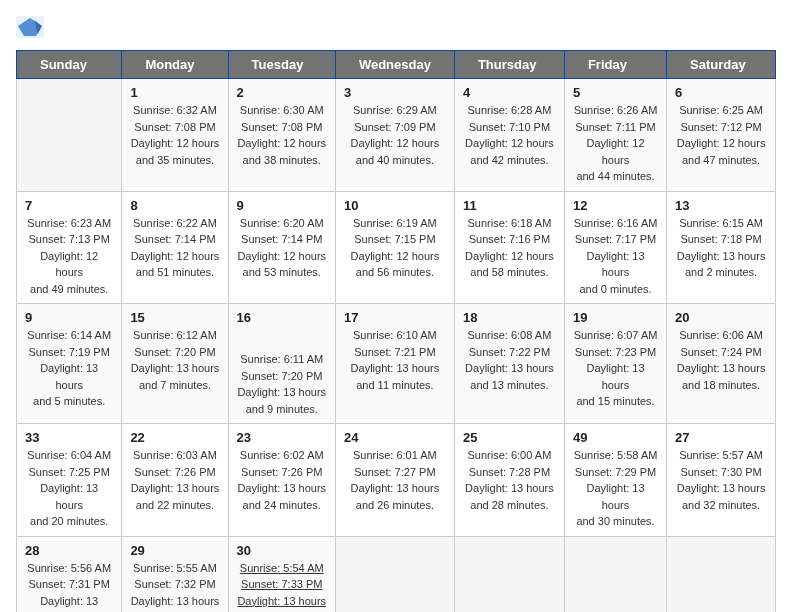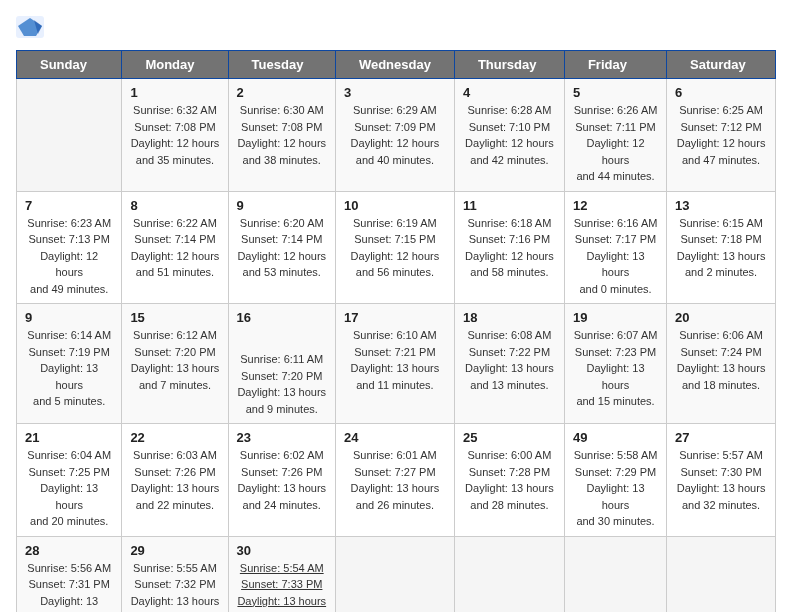--- a/index.html
+++ b/index.html
@@ -255,21 +255,21 @@
         <td>
           <span class="day-number">20</span>
           <div class="day-info" style="white-space: pre-line;">Sunrise: 6:06 AM
 Sunset: 7:24 PM
 Daylight: 13 hours
 and 18 minutes.</div>
         </td>
       </tr>
       <tr>
         <td>
-          <span class="day-number">21</span>
+          <span class="day-number">33</span>
           <div class="day-info" style="white-space: pre-line;">Sunrise: 6:04 AM
 Sunset: 7:25 PM
 Daylight: 13 hours
 and 20 minutes.</div>
         </td>
         <td>
           <span class="day-number">22</span>
           <div class="day-info" style="white-space: pre-line;">Sunrise: 6:03 AM
 Sunset: 7:26 PM
 Daylight: 13 hours

